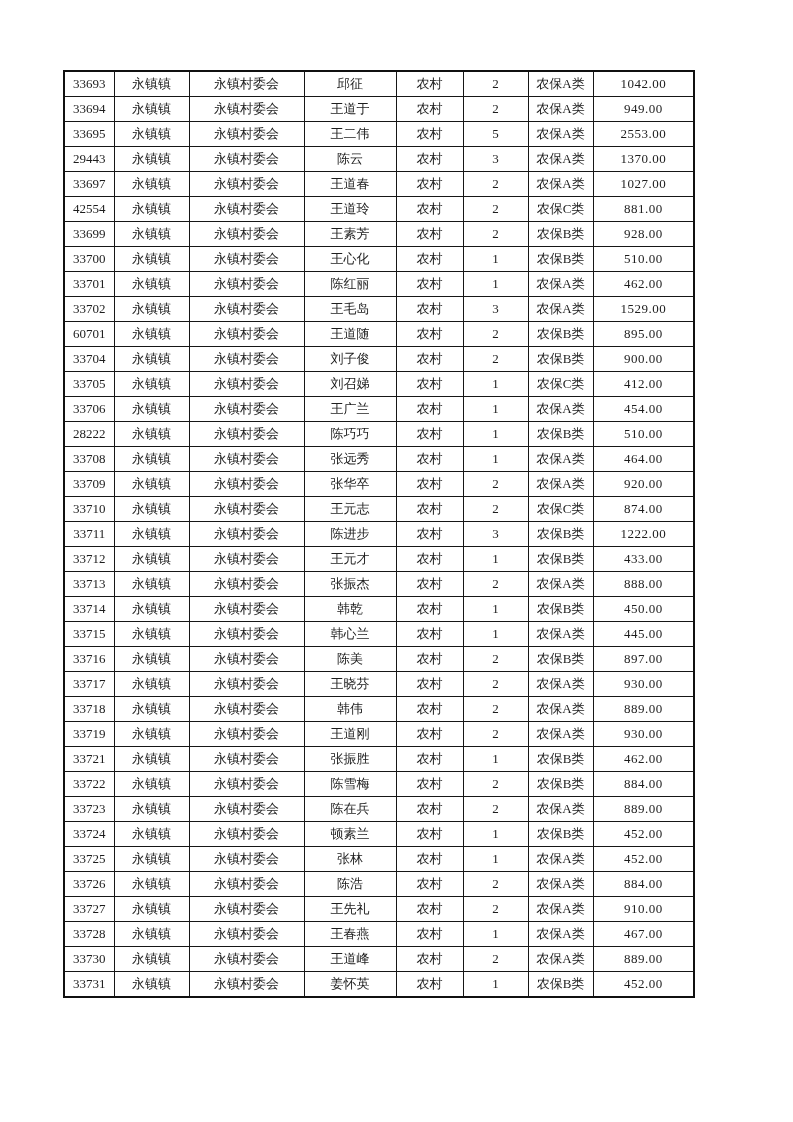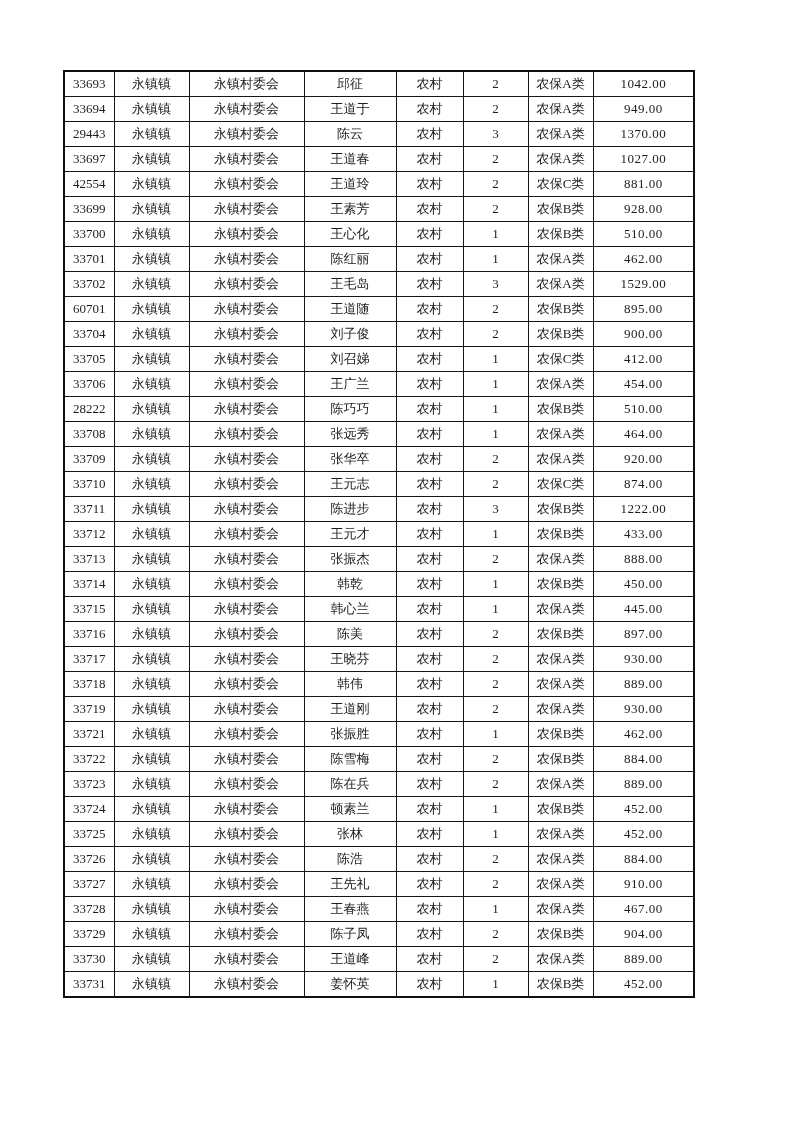--- a/index.html
+++ b/index.html
@@ -84,20 +84,30 @@
           <td class="col-id">33694</td>
           <td class="col-town">永镇镇</td>
           <td class="col-village-committee">永镇村委会</td>
           <td class="col-name">王道于</td>
           <td class="col-household-type">农村</td>
           <td class="col-person-count">2</td>
           <td class="col-insurance-class">农保A类</td>
           <td class="col-amount">949.00</td>
         </tr>
         <tr>
+          <td class="col-id">33695</td>
+          <td class="col-town">永镇镇</td>
+          <td class="col-village-committee">永镇村委会</td>
+          <td class="col-name">王二伟</td>
+          <td class="col-household-type">农村</td>
+          <td class="col-person-count">5</td>
+          <td class="col-insurance-class">农保A类</td>
+          <td class="col-amount">2553.00</td>
+        </tr>
+        <tr>
           <td class="col-id">29443</td>
           <td class="col-town">永镇镇</td>
           <td class="col-village-committee">永镇村委会</td>
           <td class="col-name">陈云</td>
           <td class="col-household-type">农村</td>
           <td class="col-person-count">3</td>
           <td class="col-insurance-class">农保A类</td>
           <td class="col-amount">1370.00</td>
         </tr>
         <tr>
@@ -402,30 +412,20 @@
         </tr>
         <tr>
           <td class="col-id">33728</td>
           <td class="col-town">永镇镇</td>
           <td class="col-village-committee">永镇村委会</td>
           <td class="col-name">王春燕</td>
           <td class="col-household-type">农村</td>
           <td class="col-person-count">1</td>
           <td class="col-insurance-class">农保A类</td>
           <td class="col-amount">467.00</td>
-        </tr>
-        <tr>
-          <td class="col-id">33729</td>
-          <td class="col-town">永镇镇</td>
-          <td class="col-village-committee">永镇村委会</td>
-          <td class="col-name">陈子凤</td>
-          <td class="col-household-type">农村</td>
-          <td class="col-person-count">2</td>
-          <td class="col-insurance-class">农保B类</td>
-          <td class="col-amount">904.00</td>
         </tr>
         <tr>
           <td class="col-id">33730</td>
           <td class="col-town">永镇镇</td>
           <td class="col-village-committee">永镇村委会</td>
           <td class="col-name">王道峰</td>
           <td class="col-household-type">农村</td>
           <td class="col-person-count">2</td>
           <td class="col-insurance-class">农保A类</td>
           <td class="col-amount">889.00</td>

